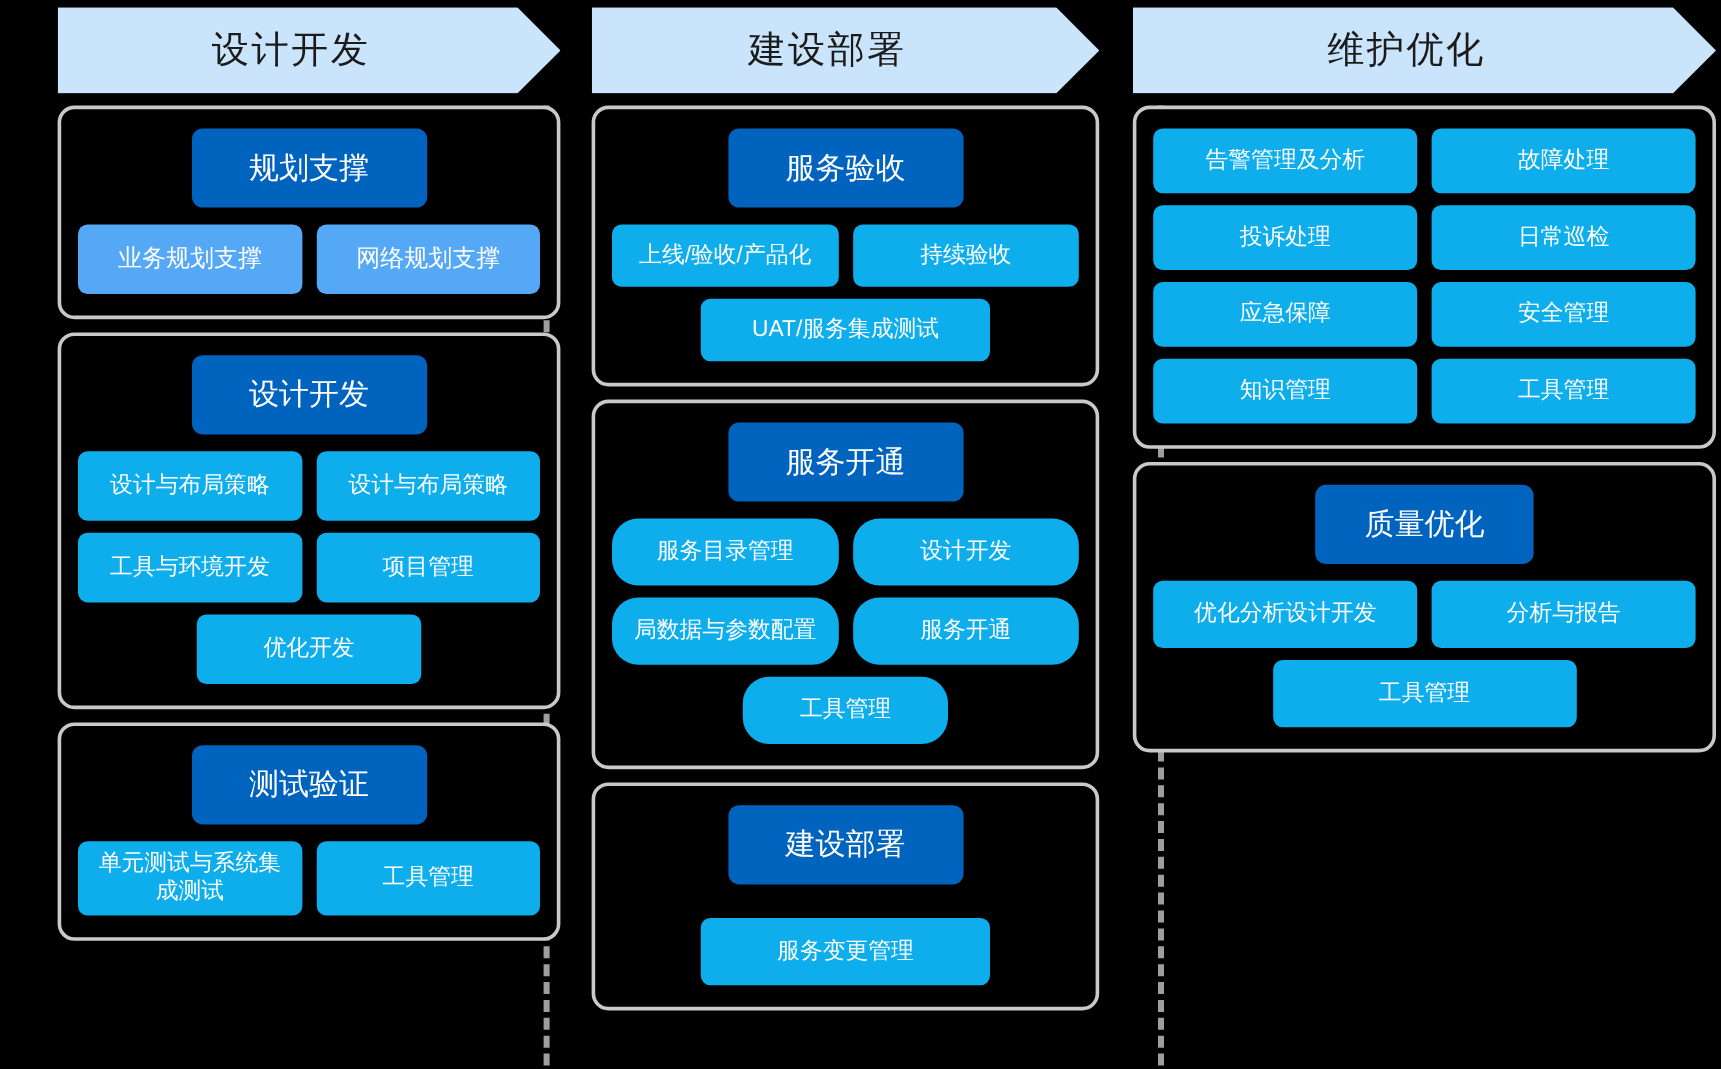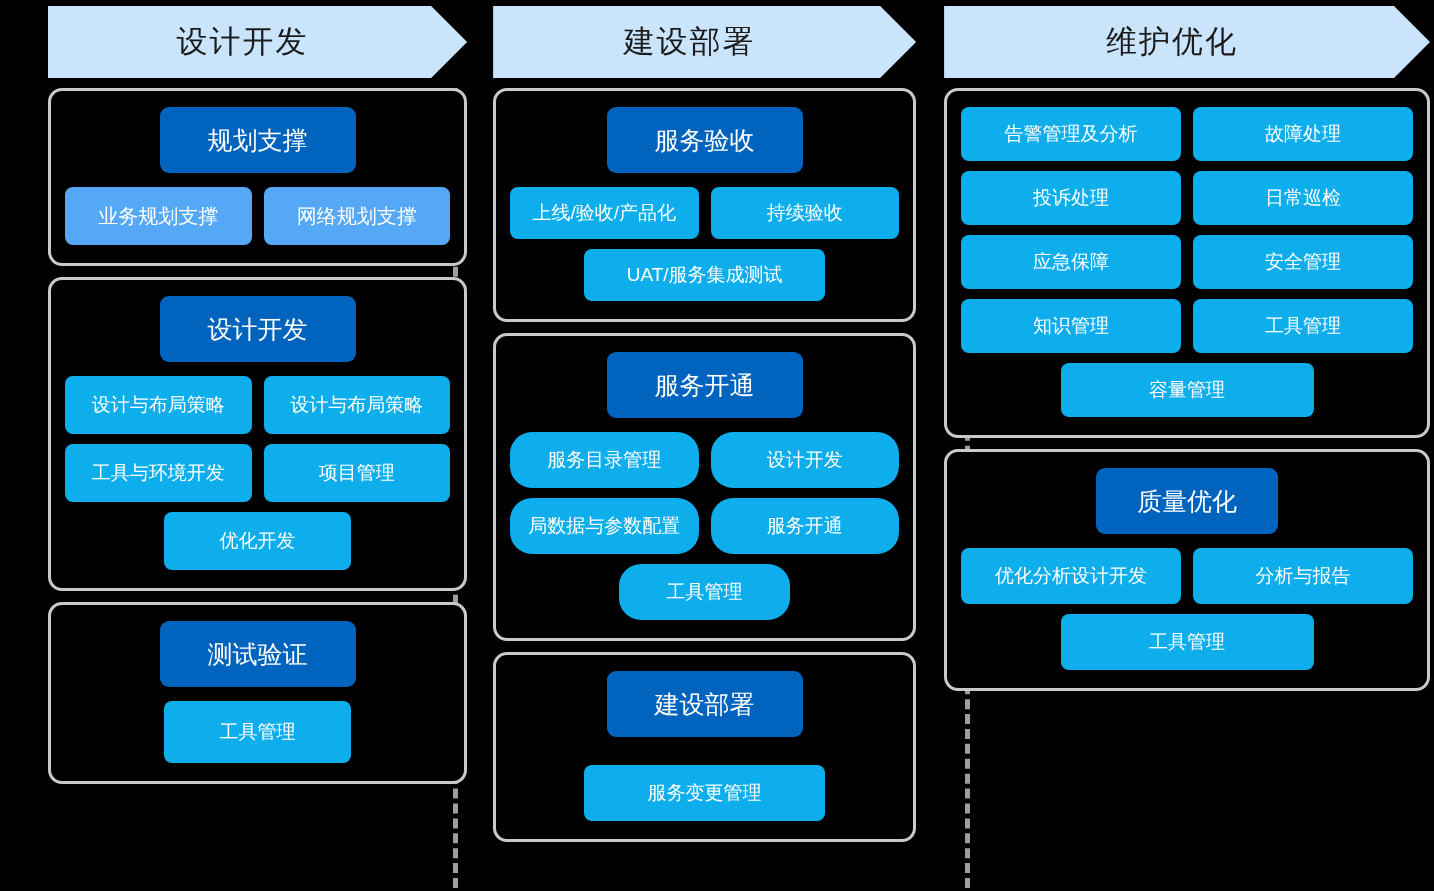--- a/index.html
+++ b/index.html
@@ -191,20 +191,21 @@
           <div class="item w-half">设计与布局策略</div>
           <div class="item w-half">工具与环境开发</div>
           <div class="item w-half">项目管理</div>
           <div class="item w-half">优化开发</div>
         </div>
       </div>
 
       <div class="group-card card-test">
         <div class="group-title">测试验证</div>
         <div class="item-grid">
+          <div class="item w-half">单元测试与系统集成测试</div>
           <div class="item w-half">工具管理</div>
         </div>
       </div>
     </div>
 
     <div class="column col-2">
       <div class="phase-header">
         <span class="phase-header-label">建设部署</span>
       </div>
 
@@ -244,21 +245,20 @@
       <div class="group-card card-om">
         <div class="item-grid">
           <div class="item w-half">告警管理及分析</div>
           <div class="item w-half">故障处理</div>
           <div class="item w-half">投诉处理</div>
           <div class="item w-half">日常巡检</div>
           <div class="item w-half">应急保障</div>
           <div class="item w-half">安全管理</div>
           <div class="item w-half">知识管理</div>
           <div class="item w-half">工具管理</div>
-          <div class="item w-mid">容量管理</div>
         </div>
       </div>
 
       <div class="group-card card-quality">
         <div class="group-title">质量优化</div>
         <div class="item-grid">
           <div class="item w-half">优化分析设计开发</div>
           <div class="item w-half">分析与报告</div>
           <div class="item w-mid">工具管理</div>
         </div>

